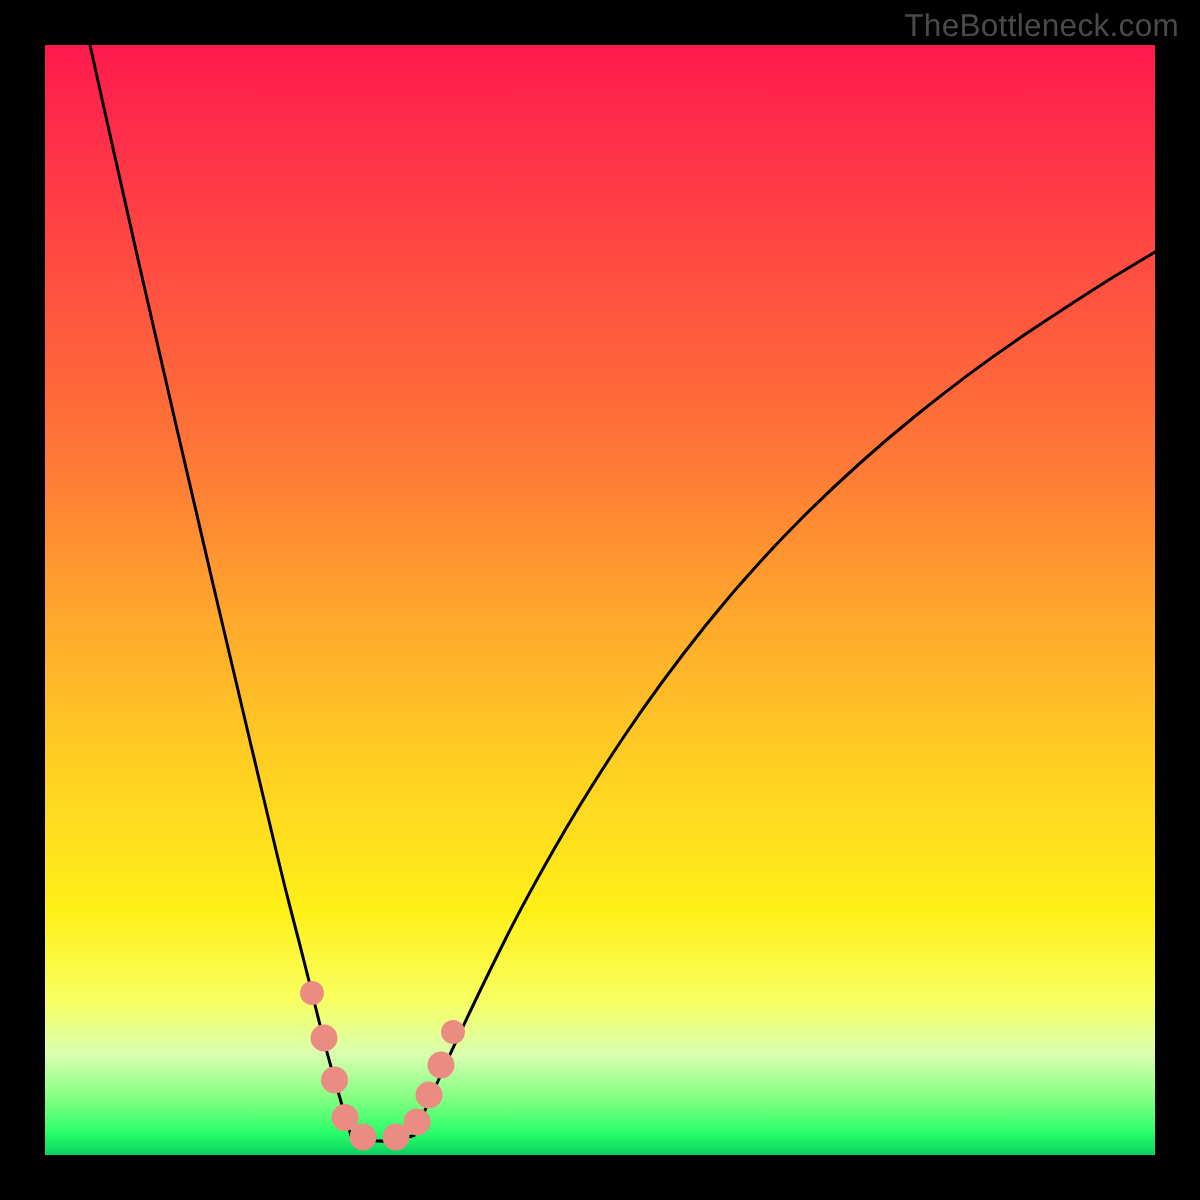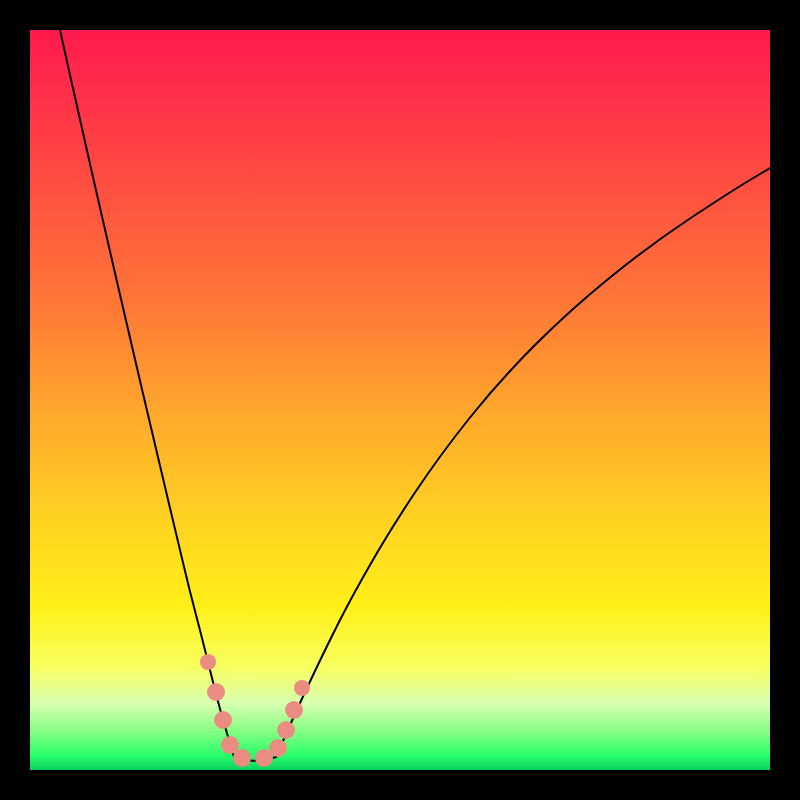--- a/index.html
+++ b/index.html
@@ -68,20 +68,21 @@
   .marker {
     fill: #eb8c82;
     stroke: none;
   }
 </style>
 </head>
 <body>
 
 <div class="frame">
 
+  <div class="watermark">TheBottleneck.com</div>
 
   <div class="plot">
     <svg class="curves" viewBox="0 0 740 740">
       <path id="left-curve" class="curve" d="M 30 0 Q 30 0 40 45 Q 50 90 62.5 145 Q 75 200 87.5 254 Q 100 308 112.5 361.5 Q 125 415 137.5 467.5 Q 150 520 155 541 Q 160 562 165 581 Q 170 600 175 620 Q 180 640 184 656 Q 188 672 192 686 Q 196 700 200 713.5 L 204 727"></path>
       <path id="valley" class="curve" d="M 204 727 Q 204 727 209.5 728.5 Q 215 730 220 730.5 Q 225 731 230 730.5 Q 235 730 240.5 728.5 L 246 727"></path>
       <path id="right-curve" class="curve" d="M 246 727 Q 246 727 253 711 Q 260 695 267.5 678.5 Q 275 662 285 641 Q 295 620 307.5 595 Q 320 570 340 535 Q 360 500 385 462.5 Q 410 425 440 387.5 Q 470 350 505 315 Q 540 280 580 247.5 Q 620 215 660 188.5 Q 700 162 720 150 L 740 138"></path>
       <g id="markers">
           <circle cx="178" cy="632" r="8" class="marker"></circle>
           <circle cx="186" cy="662" r="9" class="marker"></circle>
           <circle cx="193" cy="690" r="9" class="marker"></circle>

